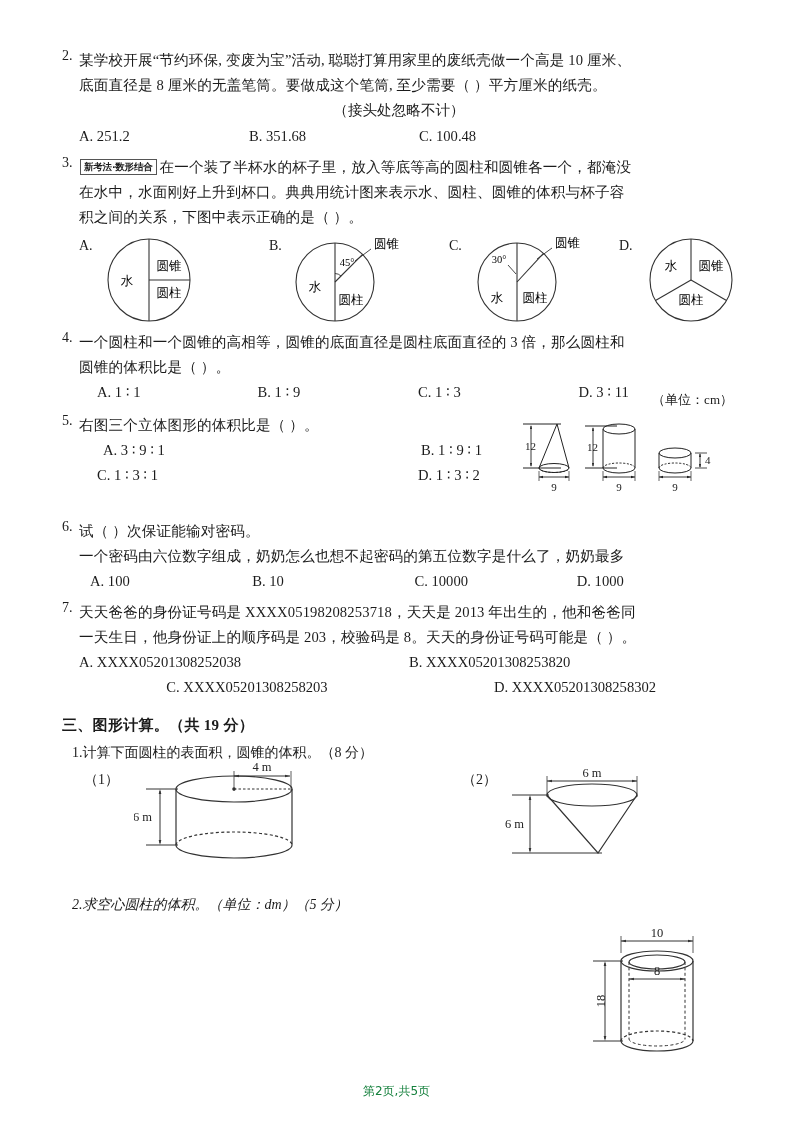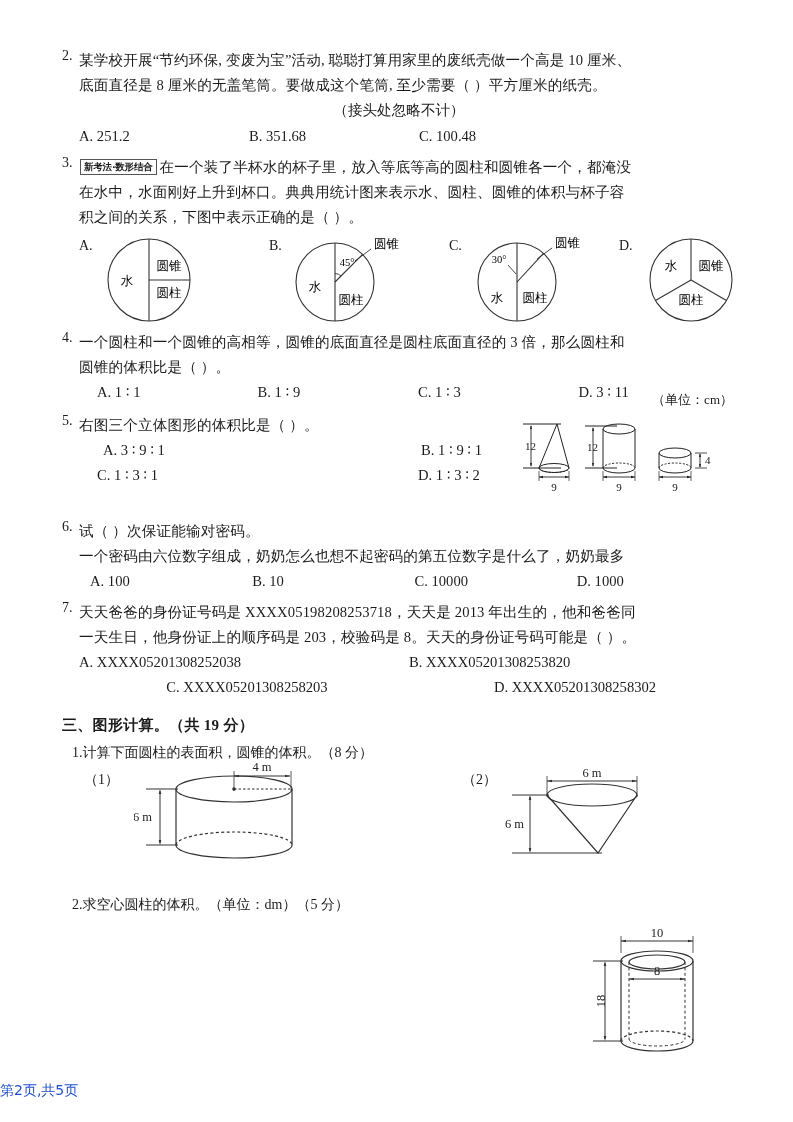--- a/index.html
+++ b/index.html
@@ -81,22 +81,23 @@
   svg text.num { font-family: "Liberation Serif", serif; }
 
   
   .fig { position: absolute; }
   .unit-note { font-size: 13px; }
 
   
   .footer {
     position: absolute;
     left: 0; right: 0; bottom: 22px;
-    font-size: 14px;
-    color: #1d4ed8;
+    text-align: center;
+    font-size: 12px;
+    color: #15803d;
     font-family: "DejaVu Sans", sans-serif;
   }
 </style>
 </head>
 <body>
 
 <div class="page">
 
   <div class="q" style="margin-top:2px;">
     <div class="q-num">2.</div>
@@ -367,21 +368,21 @@
         <line x1="10" y1="32" x2="47" y2="32" stroke-width="1"></line>
         <line x1="10" y1="90" x2="100" y2="90" stroke-width="1"></line>
         <line x1="28" y1="34" x2="28" y2="88" stroke-width="1"></line>
         <polygon points="28,32 26.7,37 29.3,37" fill="#333" stroke="none"></polygon>
         <polygon points="28,90 26.7,85 29.3,85" fill="#333" stroke="none"></polygon>
         <text x="22" y="65" font-size="12.5" fill="#222" stroke="none" text-anchor="end" class="num">6 m</text>
       </g>
     </svg>
   </div>
 
-  <div class="sub-q" style="margin-top:6px;">
+  <div class="sub-q" style="margin-top:6px;font-style:italic;">
     <span>2.</span><span>求空心圆柱的体积。（单位：dm）（5 分）</span>
   </div>
 
   <div style="position:relative; height:150px;">
     <svg style="position:absolute; right:10px; top:4px;" width="150" height="150" viewBox="0 0 150 150">
       <g stroke="#333" fill="none" stroke-width="1.2">
 
         <ellipse cx="78" cy="40" rx="36" ry="10"></ellipse>
 
         <ellipse cx="78" cy="41" rx="28" ry="7"></ellipse>

